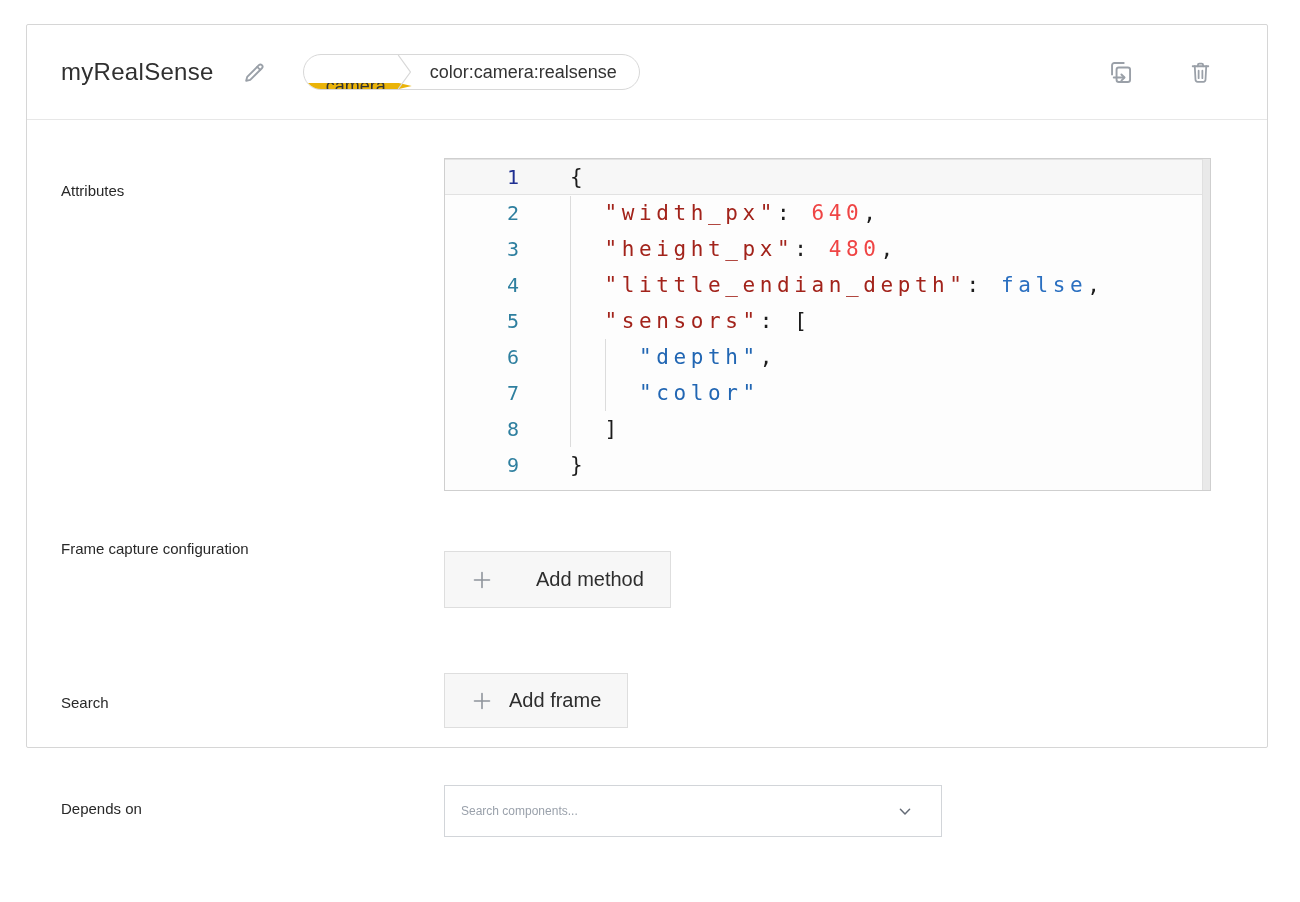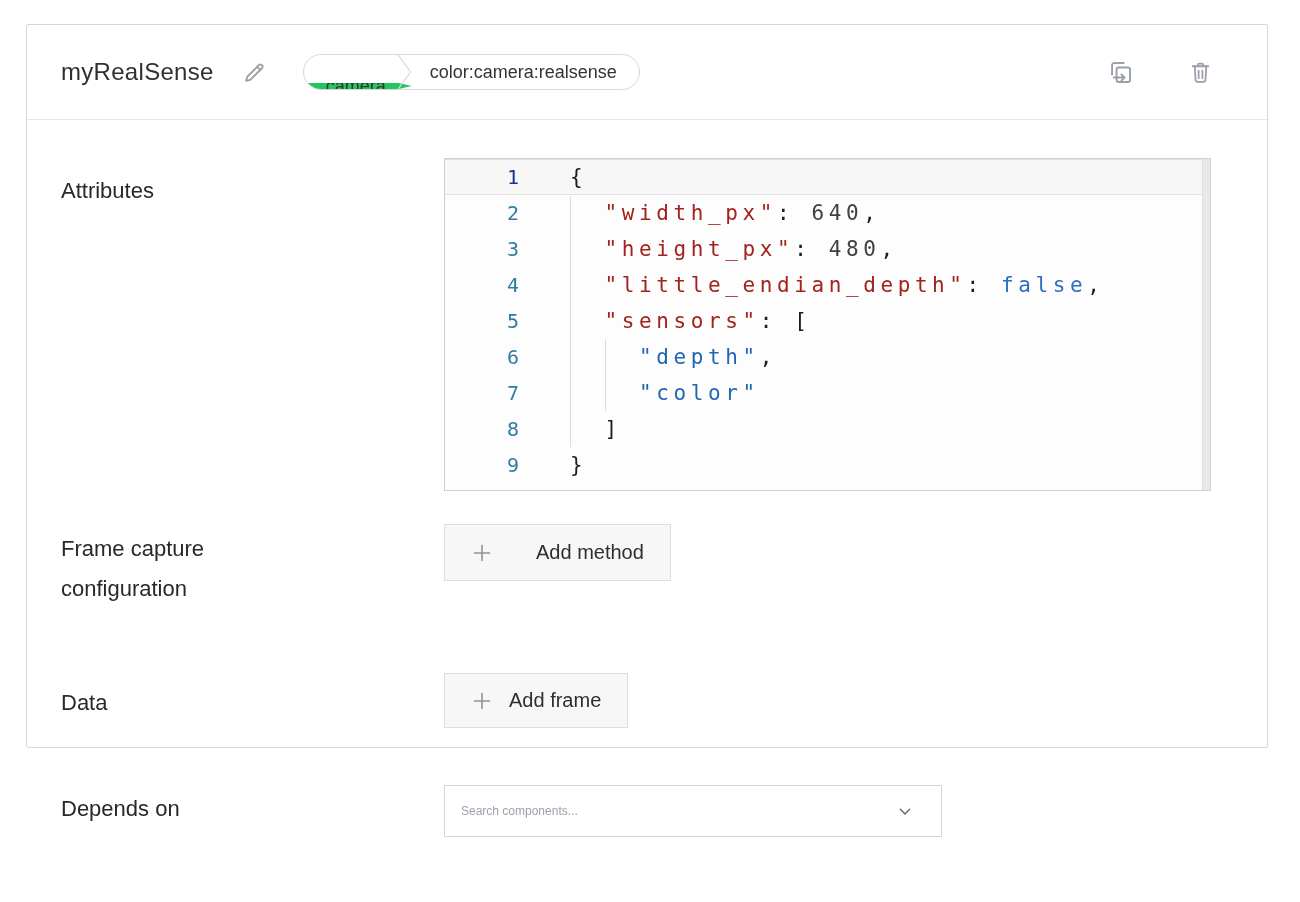--- a/index.html
+++ b/index.html
@@ -40,36 +40,36 @@
     height: 36px;
     border: 1px solid #d8d8d8;
     border-radius: 18px;
     overflow: hidden;
     position: relative;
     font-size: 18px; color: #333333;
     background: #ffffff;
   }
   .pill-seg1 {
     display: flex; align-items: center;
-    background: #22c55e;
+    background: #eab308;
     padding: 0 26px 0 22px;
     clip-path: polygon(0 0, calc(100% - 13px) 0, 100% 50%, calc(100% - 13px) 100%, 0 100%);
     margin-top: 28px;
   }
   .pill-sep { position: absolute; left: 0; top: 0; height: 100%; pointer-events: none; }
   .pill-seg2 {
     display: flex; align-items: center;
     padding: 0 22px 0 18px;
   }
   .header-spacer { flex: 1; }
   .dup-btn { margin-right: 50px; }
   
   .row-label {
     position: absolute; left: 34px;
-    font-size: 22px; color: #282828;
+    font-size: 15px; color: #282828;
     line-height: 40px;
   }
   .label-attributes { top: 146px; }
   .label-datacapture { top: 504px; max-width: 245px; }
   .label-frame { top: 658px; }
   .label-depends { top: 764px; text-align: center; }
   
   .code-editor {
     position: absolute;
     left: 417px; top: 133px;
@@ -100,21 +100,21 @@
   .code-row.active .gutter-cell { color: #1f2f92; }
   .code-cell {
     flex: 1;
     padding-left: 51px;
     font-size: 21px;
     letter-spacing: 4.6px;
     color: #1c1c1c;
   }
   .tok-key  { color: #a2231b; }
   .tok-str  { color: #2166b3; }
-  .tok-num  { color: #404040; }
+  .tok-num  { color: #ef4444; }
   .tok-bool { color: #2a6fc0; }
   .tok-plain{ color: #1c1c1c; }
   .indent-guide {
     position: absolute; width: 1px; background: #dcdcdc;
   }
   .guide-1 { left: 125px; top: 37px; height: 251px; }
   .guide-2 { left: 160px; top: 180px; height: 72px; }
   .scroll-track {
     position: absolute; right: 0; top: 0;
     width: 8px; height: 100%;
@@ -126,21 +126,21 @@
     position: absolute; left: 417px;
     display: inline-flex; align-items: center;
     gap: 16px;
     background: #f7f7f7;
     border: 1px solid #dedede;
     font-family: "Liberation Sans", sans-serif;
     font-size: 20px; color: #2e2e2e;
     padding: 0 26px;
     cursor: pointer;
   }
-  .btn-add-method { top: 499px; height: 57px; gap: 43px; }
+  .btn-add-method { top: 526px; height: 57px; gap: 43px; }
   .btn-add-frame  { top: 648px; height: 55px; }
   
   .depends-select {
     position: absolute; left: 417px; top: 760px;
     width: 498px; height: 52px;
     border: 1px solid #d2d5d9;
     background: #ffffff;
     display: flex; align-items: center;
     padding: 0 16px;
     cursor: pointer;
@@ -225,21 +225,21 @@
   <div class="row-label label-datacapture">Frame capture configuration</div>
   <button class="add-btn btn-add-method">
     <span style="display:inline-flex">
       <svg width="22" height="22" viewBox="0 0 22 22" stroke="#8f949c" stroke-width="1.6" stroke-linecap="round">
         <path d="M11 3.5 V18.5 M3.5 11 H18.5"></path>
       </svg>
     </span>
     <span>Add method</span>
   </button>
 
-  <div class="row-label label-frame">Data</div>
+  <div class="row-label label-frame">Search</div>
   <button class="add-btn btn-add-frame">
     <span style="display:inline-flex">
       <svg width="22" height="22" viewBox="0 0 22 22" stroke="#8f949c" stroke-width="1.6" stroke-linecap="round">
         <path d="M11 3.5 V18.5 M3.5 11 H18.5"></path>
       </svg>
     </span>
     <span>Add frame</span>
   </button>
 
   <div class="row-label label-depends">Depends on</div>

